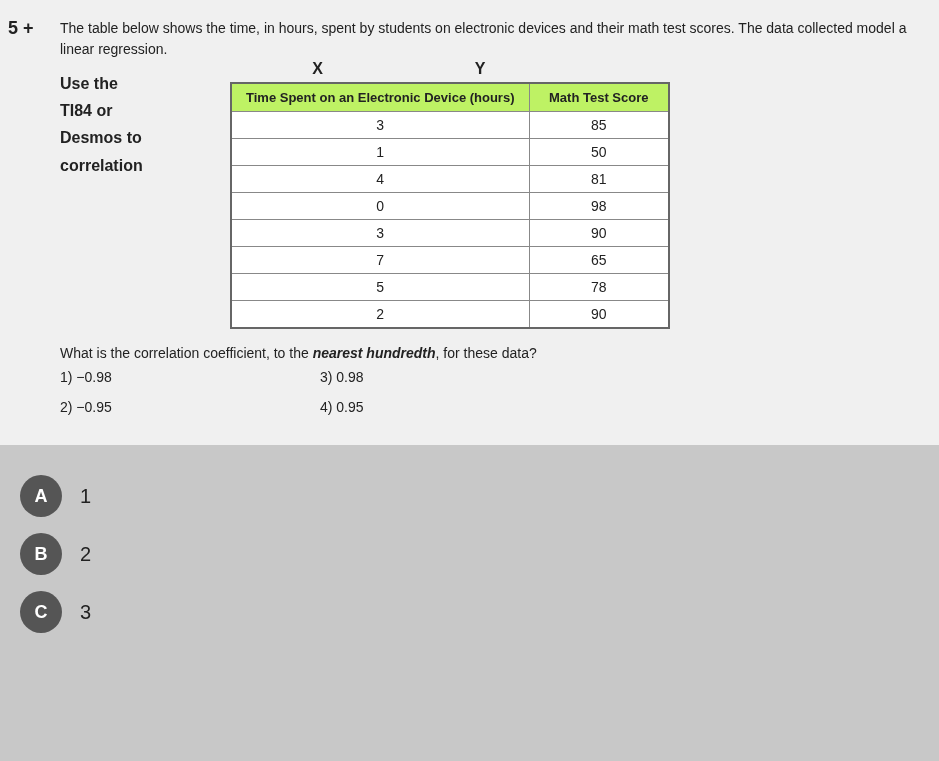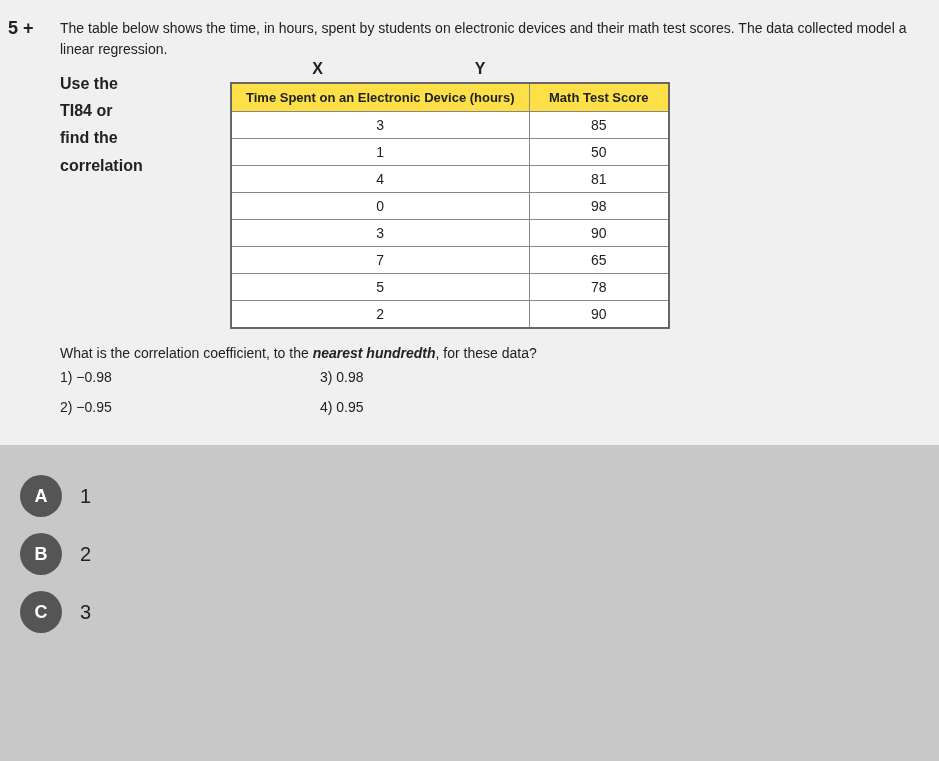--- a/index.html
+++ b/index.html
@@ -90,21 +90,21 @@
       border-collapse: collapse;
       border: 2px solid #666;
     }
 
     .data-table th {
       border: 1px solid #888;
       padding: 6px 14px;
       font-size: 13px;
       font-weight: bold;
       text-align: center;
-      background: #fde047;
+      background: #bef264;
       color: #222;
     }
 
     .data-table td {
       border: 1px solid #888;
       padding: 5px 14px;
       font-size: 14px;
       text-align: center;
       background: #fff;
       color: #222;
@@ -180,21 +180,21 @@
 <body>
 
 <div class="main-card">
   <span class="problem-number">5 +</span>
   <p class="intro-text">The table below shows the time, in hours, spent by students on electronic devices and their math test scores. The data collected model a linear regression.</p>
 
   <div class="content-area">
     <div class="sidebar-instructions">
       <div>Use the</div>
       <div>TI84 or</div>
-      <div>find the</div>
+      <div>Desmos to</div>
       <div>correlation</div>
     </div>
 
     <div class="table-area">
       <div class="column-headers">
         <div class="col-x-label">X</div>
         <div class="col-y-label">Y</div>
       </div>
       <table class="data-table">
         <thead>

